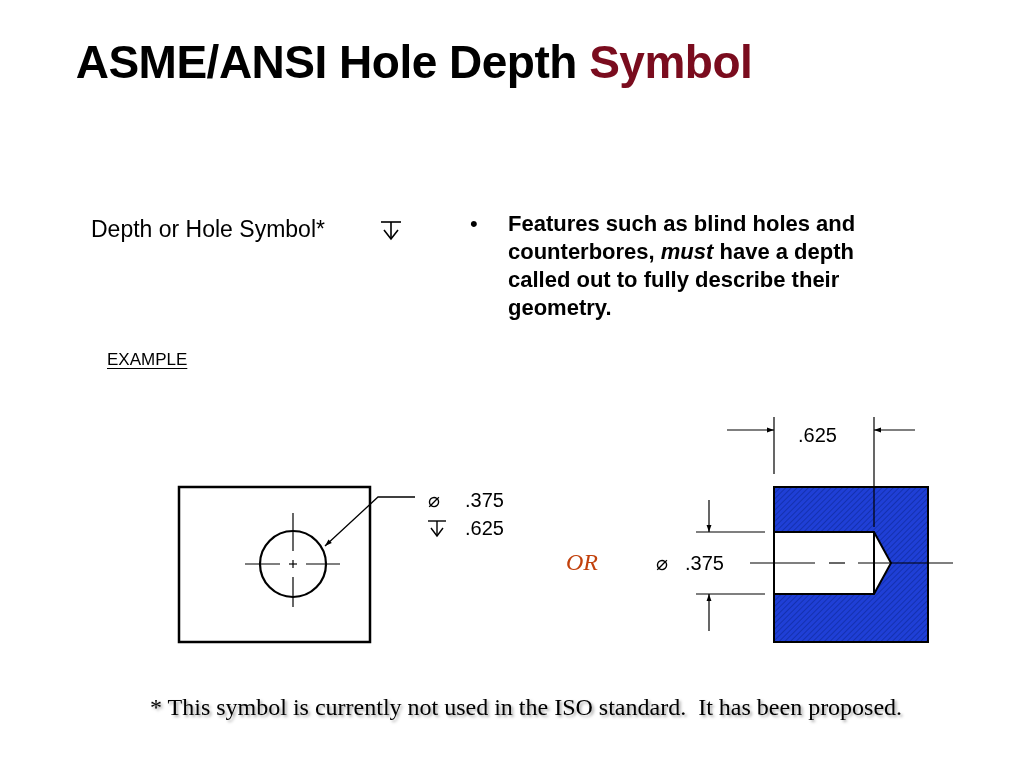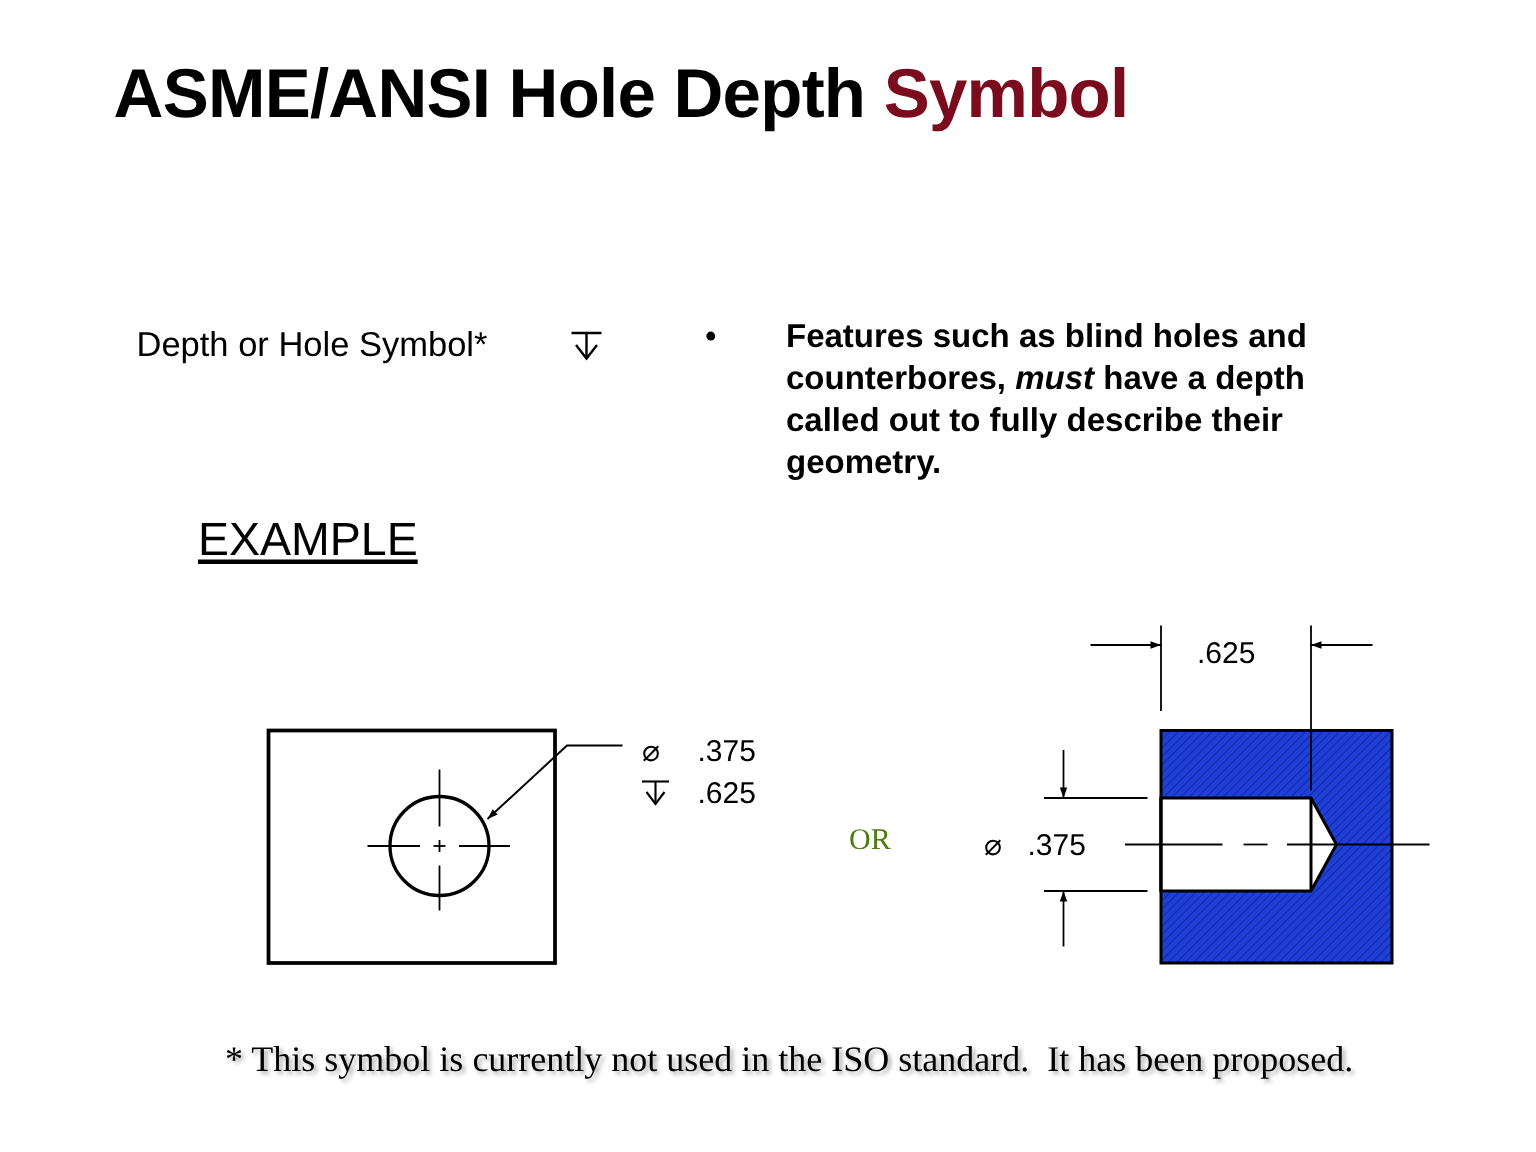--- a/index.html
+++ b/index.html
@@ -32,43 +32,43 @@
     .bullet {
       position: absolute; left: 470px; top: 210px;
       width: 420px;
       font-size: 22px; font-weight: bold; line-height: 28px;
     }
     .bullet .dot {
       position: absolute; left: 0; top: 0;
       font-weight: normal;
     }
     .bullet .text {
-      display: block; margin-left: 54px;
+      display: block; margin-left: 38px;
     }
     .bullet .em { font-style: italic; }
     .example {
       position: absolute; left: 107px; top: 346px;
-      font-size: 31px; line-height: 28px;
+      font-size: 17px; line-height: 28px;
       text-decoration: underline;
       text-underline-offset: 3px;
-      margin-left: 25px;
     }
     .drawing {
       position: absolute; left: 0; top: 0;
     }
     .dim-text {
       font-family: "Liberation Sans", sans-serif;
       font-size: 20px;
       fill: #000;
     }
     .or-label {
       position: absolute; left: 566px; top: 549px;
       font-family: "Liberation Serif", serif;
-      font-size: 20px;
-      color: #4d7c0f;
+      font-style: italic;
+      font-size: 24px;
+      color: #c2410c;
     }
     .footnote {
       position: absolute; left: 0; top: 692px; width: 1100px;
       padding-left: 150px;
       font-family: "Liberation Serif", serif;
       font-size: 24px;
       line-height: 30px;
       text-shadow: 2px 2px 3px rgba(0,0,0,0.35);
       white-space: pre;
     }

